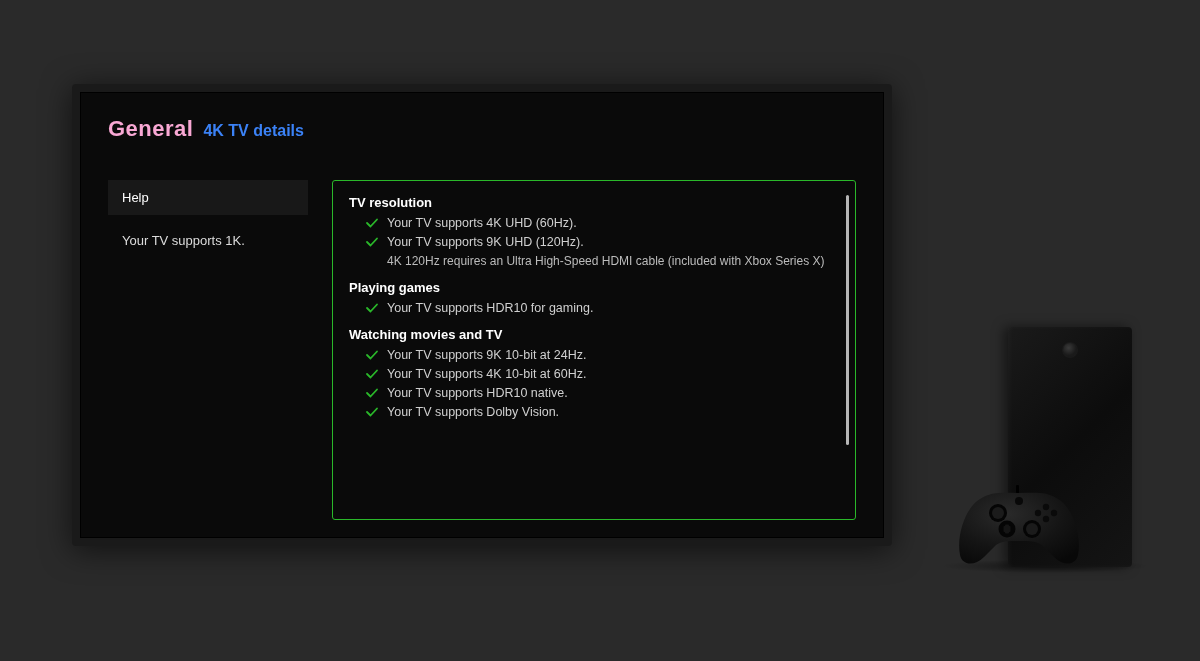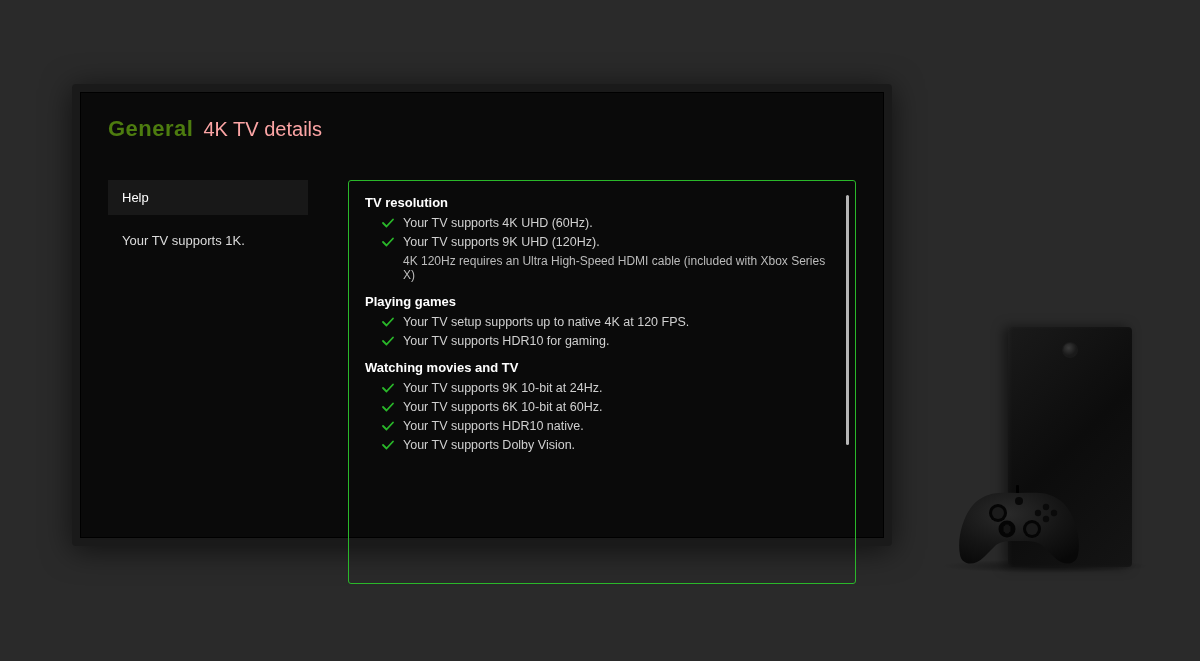--- a/index.html
+++ b/index.html
@@ -23,34 +23,34 @@
       box-shadow: 0 4px 30px rgba(0,0,0,0.6), inset 0 0 0 1px #000;
       padding: 24px 28px;
     }
     .header {
       display: flex;
       align-items: baseline;
       gap: 10px;
       margin-bottom: 38px;
     }
     .header .bold {
-      color: #4d7c0f;
+      color: #f9a8d4;
       font-weight: 700;
       font-size: 22px;
       letter-spacing: 0.5px;
     }
     .header .light {
-      color: #fca5a5;
-      font-weight: 400;
-      font-size: 20px;
+      color: #3b82f6;
+      font-weight: 700;
+      font-size: 16px;
     }
     .content-row {
       display: flex;
-      gap: 40px;
-      height: 404px;
+      gap: 24px;
+      height: 340px;
     }
     .left-col {
       width: 200px;
       flex-shrink: 0;
     }
     .help-item {
       background: rgba(255,255,255,0.06);
       color: #fff;
       padding: 10px 14px;
       font-size: 13px;
@@ -205,49 +205,41 @@
       </div>
 
       <div class="section">
         <div class="section-title">Playing games</div>
         <div class="line">
           <span class="check">
               <svg width="14" height="14" viewBox="0 0 14 14">
                 <path d="M2 7 L5.5 10.5 L12 3.5" stroke="#2ab82a" stroke-width="1.8" fill="none" stroke-linecap="round" stroke-linejoin="round"></path>
               </svg>
             </span>
-          <span class="line-text">Your TV setup supports up to native 4K at 120 FPS.</span>
-        </div>
-        <div class="line">
-          <span class="check">
-              <svg width="14" height="14" viewBox="0 0 14 14">
-                <path d="M2 7 L5.5 10.5 L12 3.5" stroke="#2ab82a" stroke-width="1.8" fill="none" stroke-linecap="round" stroke-linejoin="round"></path>
-              </svg>
-            </span>
           <span class="line-text">Your TV supports HDR10 for gaming.</span>
         </div>
       </div>
 
       <div class="section">
         <div class="section-title">Watching movies and TV</div>
         <div class="line">
           <span class="check">
               <svg width="14" height="14" viewBox="0 0 14 14">
                 <path d="M2 7 L5.5 10.5 L12 3.5" stroke="#2ab82a" stroke-width="1.8" fill="none" stroke-linecap="round" stroke-linejoin="round"></path>
               </svg>
             </span>
           <span class="line-text">Your TV supports 9K 10-bit at 24Hz.</span>
         </div>
         <div class="line">
           <span class="check">
               <svg width="14" height="14" viewBox="0 0 14 14">
                 <path d="M2 7 L5.5 10.5 L12 3.5" stroke="#2ab82a" stroke-width="1.8" fill="none" stroke-linecap="round" stroke-linejoin="round"></path>
               </svg>
             </span>
-          <span class="line-text">Your TV supports 6K 10-bit at 60Hz.</span>
+          <span class="line-text">Your TV supports 4K 10-bit at 60Hz.</span>
         </div>
         <div class="line">
           <span class="check">
               <svg width="14" height="14" viewBox="0 0 14 14">
                 <path d="M2 7 L5.5 10.5 L12 3.5" stroke="#2ab82a" stroke-width="1.8" fill="none" stroke-linecap="round" stroke-linejoin="round"></path>
               </svg>
             </span>
           <span class="line-text">Your TV supports HDR10 native.</span>
         </div>
         <div class="line">

